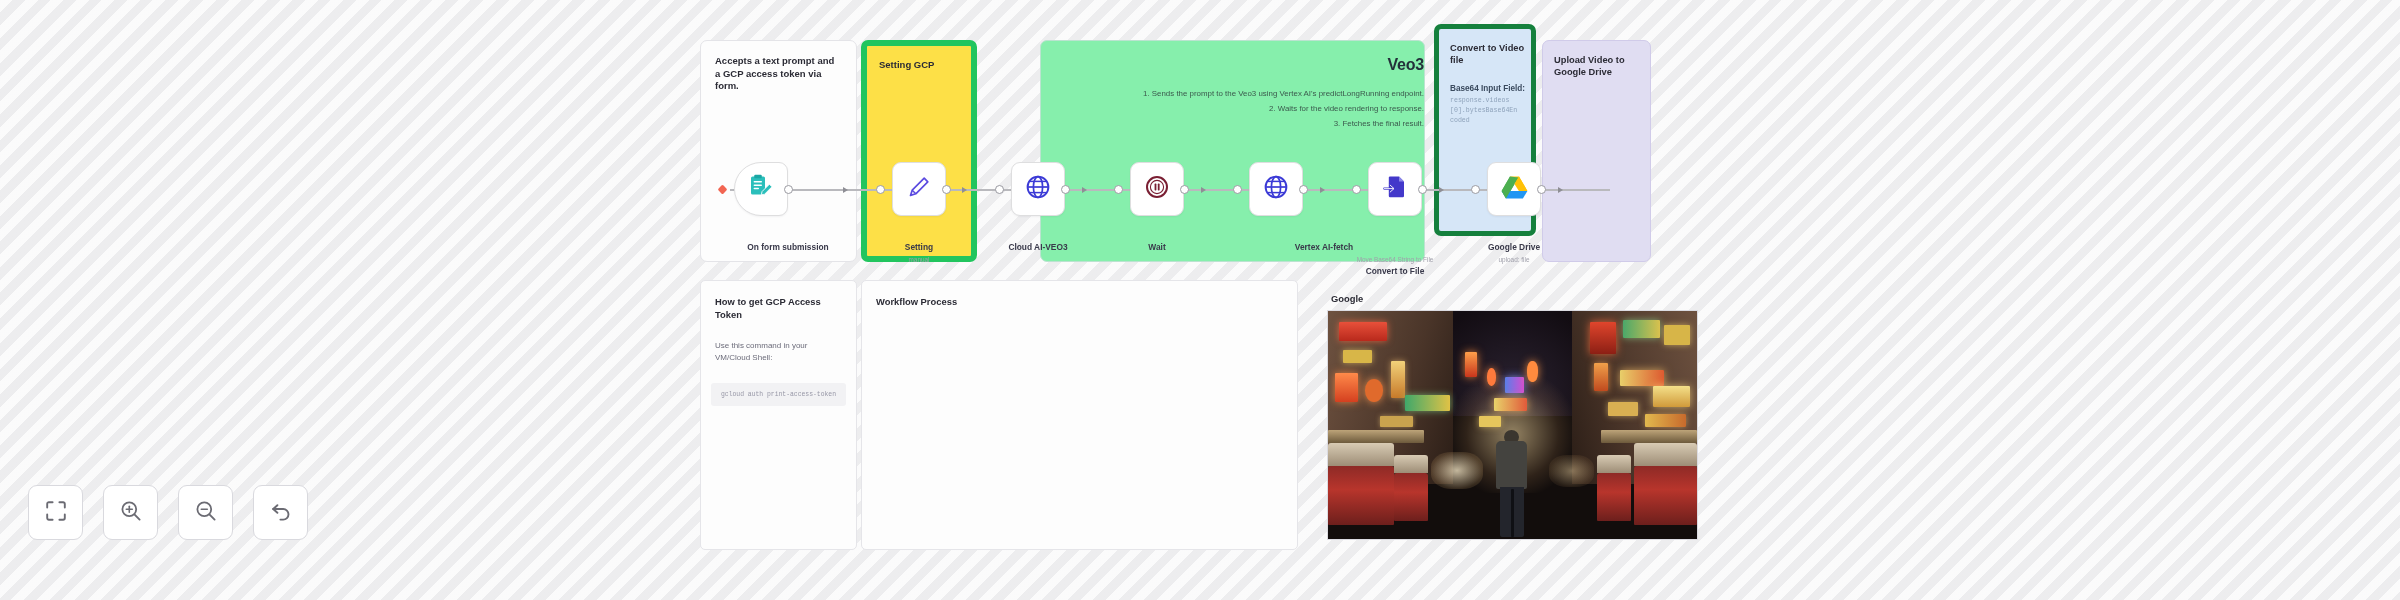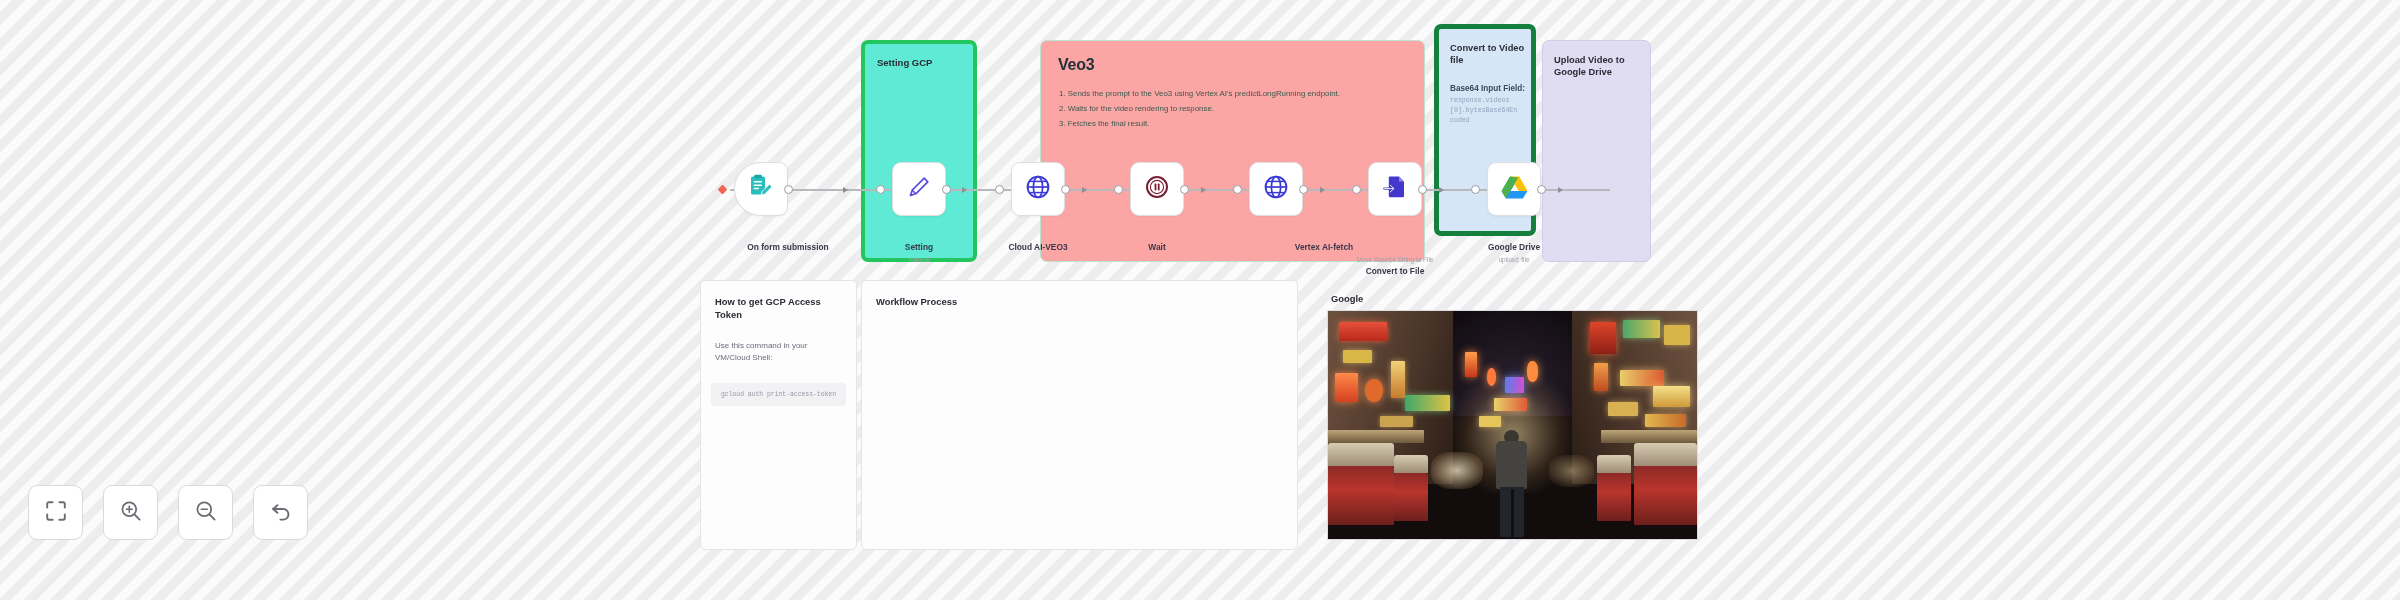--- a/index.html
+++ b/index.html
@@ -43,41 +43,42 @@
     background: #fdfdfd;
     border: 1px solid #e4e4e8;
   }
   .note-trigger .note-title {
     font-size: 9.5px; padding: 14px 14px 0 14px; font-weight: bold;
   }
 
   
   .note-gcp {
     left: 861px; top: 40px; width: 116px; height: 222px;
-    background: #5eead4;
-    border: 4px solid #22c55e;
+    background: #fde047;
+    border: 6px solid #22c55e;
   }
   .note-gcp .note-title { font-size: 9.5px; padding: 13px 0 0 12px; }
   .note-gcp ul { list-style: none; margin: 9px 0 0 0; padding: 0 0 0 14px; }
   .note-gcp li {
     font-size: 7.6px; color: #6f6a52; line-height: 1.62;
     position: relative; padding-left: 9px;
     font-family: "Liberation Mono", monospace;
     letter-spacing: .1px;
   }
   .note-gcp li::before {
     content: ""; position: absolute; left: 0; top: 5px;
     width: 3px; height: 3px; border-radius: 50%; background: #8d8566;
   }
 
   
   .note-veo {
     left: 1040px; top: 40px; width: 385px; height: 222px;
-    background: #fca5a5;
+    background: #86efac;
     border: 1px solid #bbe3d0;
+    text-align: right;
   }
   .note-veo .note-title {
     font-size: 16px; padding: 13px 0 0 17px; font-weight: bold; color: #23303a;
     letter-spacing: -.2px;
   }
   .note-veo ol { list-style: none; margin: 11px 0 0 0; padding: 0 0 0 18px; counter-reset: step; }
   .note-veo li {
     font-size: 7.9px; color: #3b5a4d; line-height: 1.9;
     counter-increment: step;
   }
@@ -277,20 +278,23 @@
     border-radius: 9px;
     display: flex; align-items: center; justify-content: center;
     cursor: pointer;
   }
 </style>
 </head>
 <body>
 
 <div id="canvas">
 
+  <div class="note note-trigger">
+    <div class="note-title">Accepts a text prompt and a GCP access token via form.</div>
+  </div>
 
   <div class="note note-gcp">
     <div class="note-title">Setting GCP</div>
   </div>
 
   <div class="note note-veo">
     <div class="note-title">Veo3</div>
     <ol>
       <li>Sends the prompt to the Veo3 using Vertex AI's predictLongRunning endpoint.</li>
       <li>Waits for the video rendering to response.</li>

